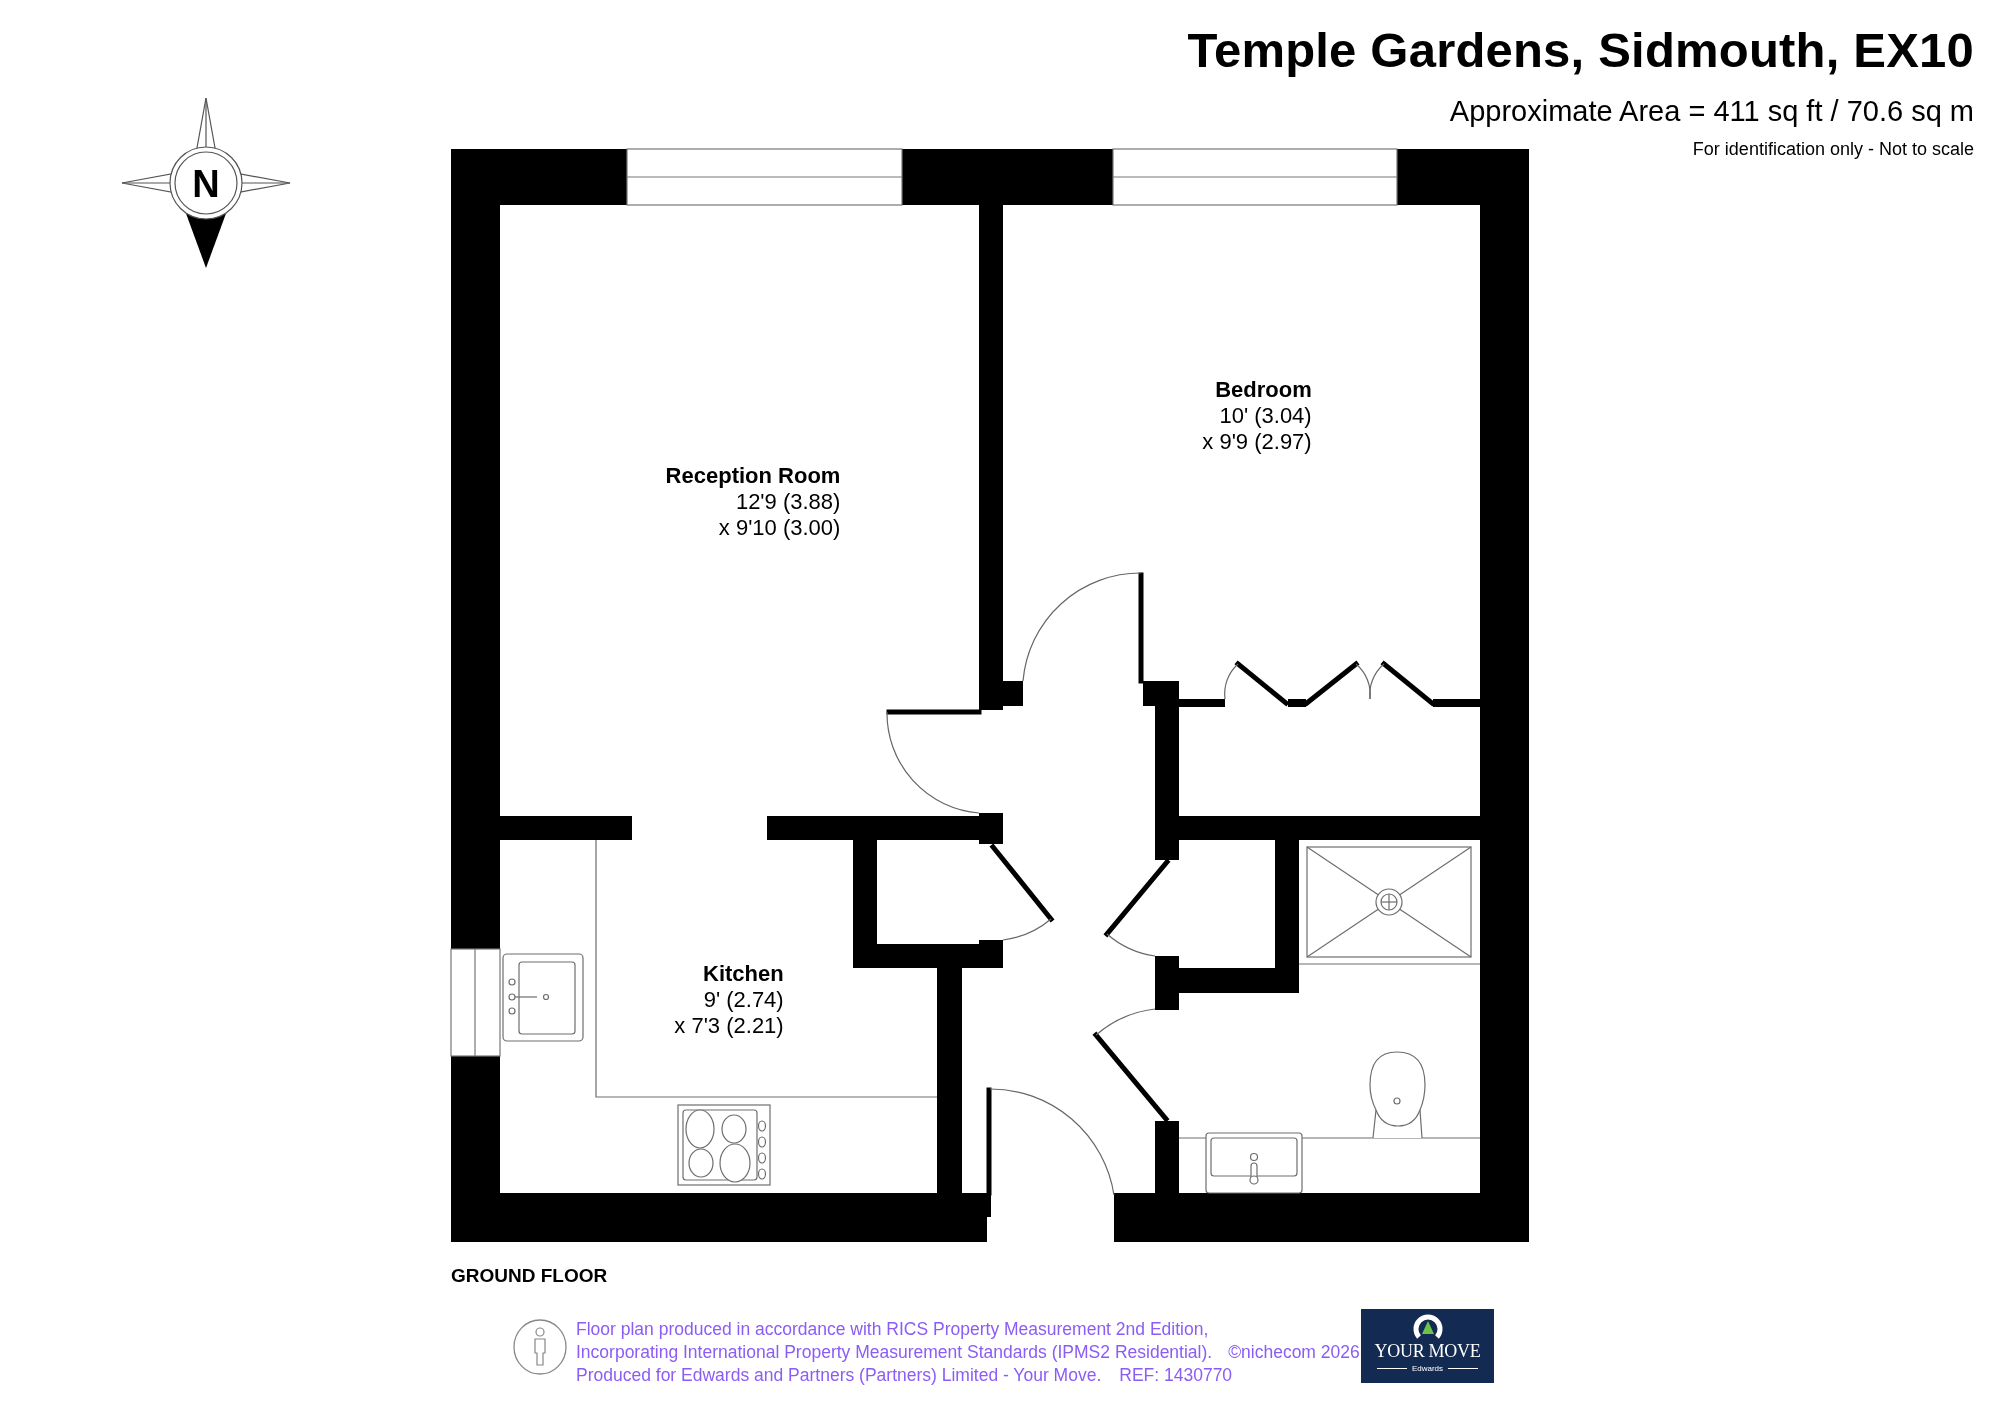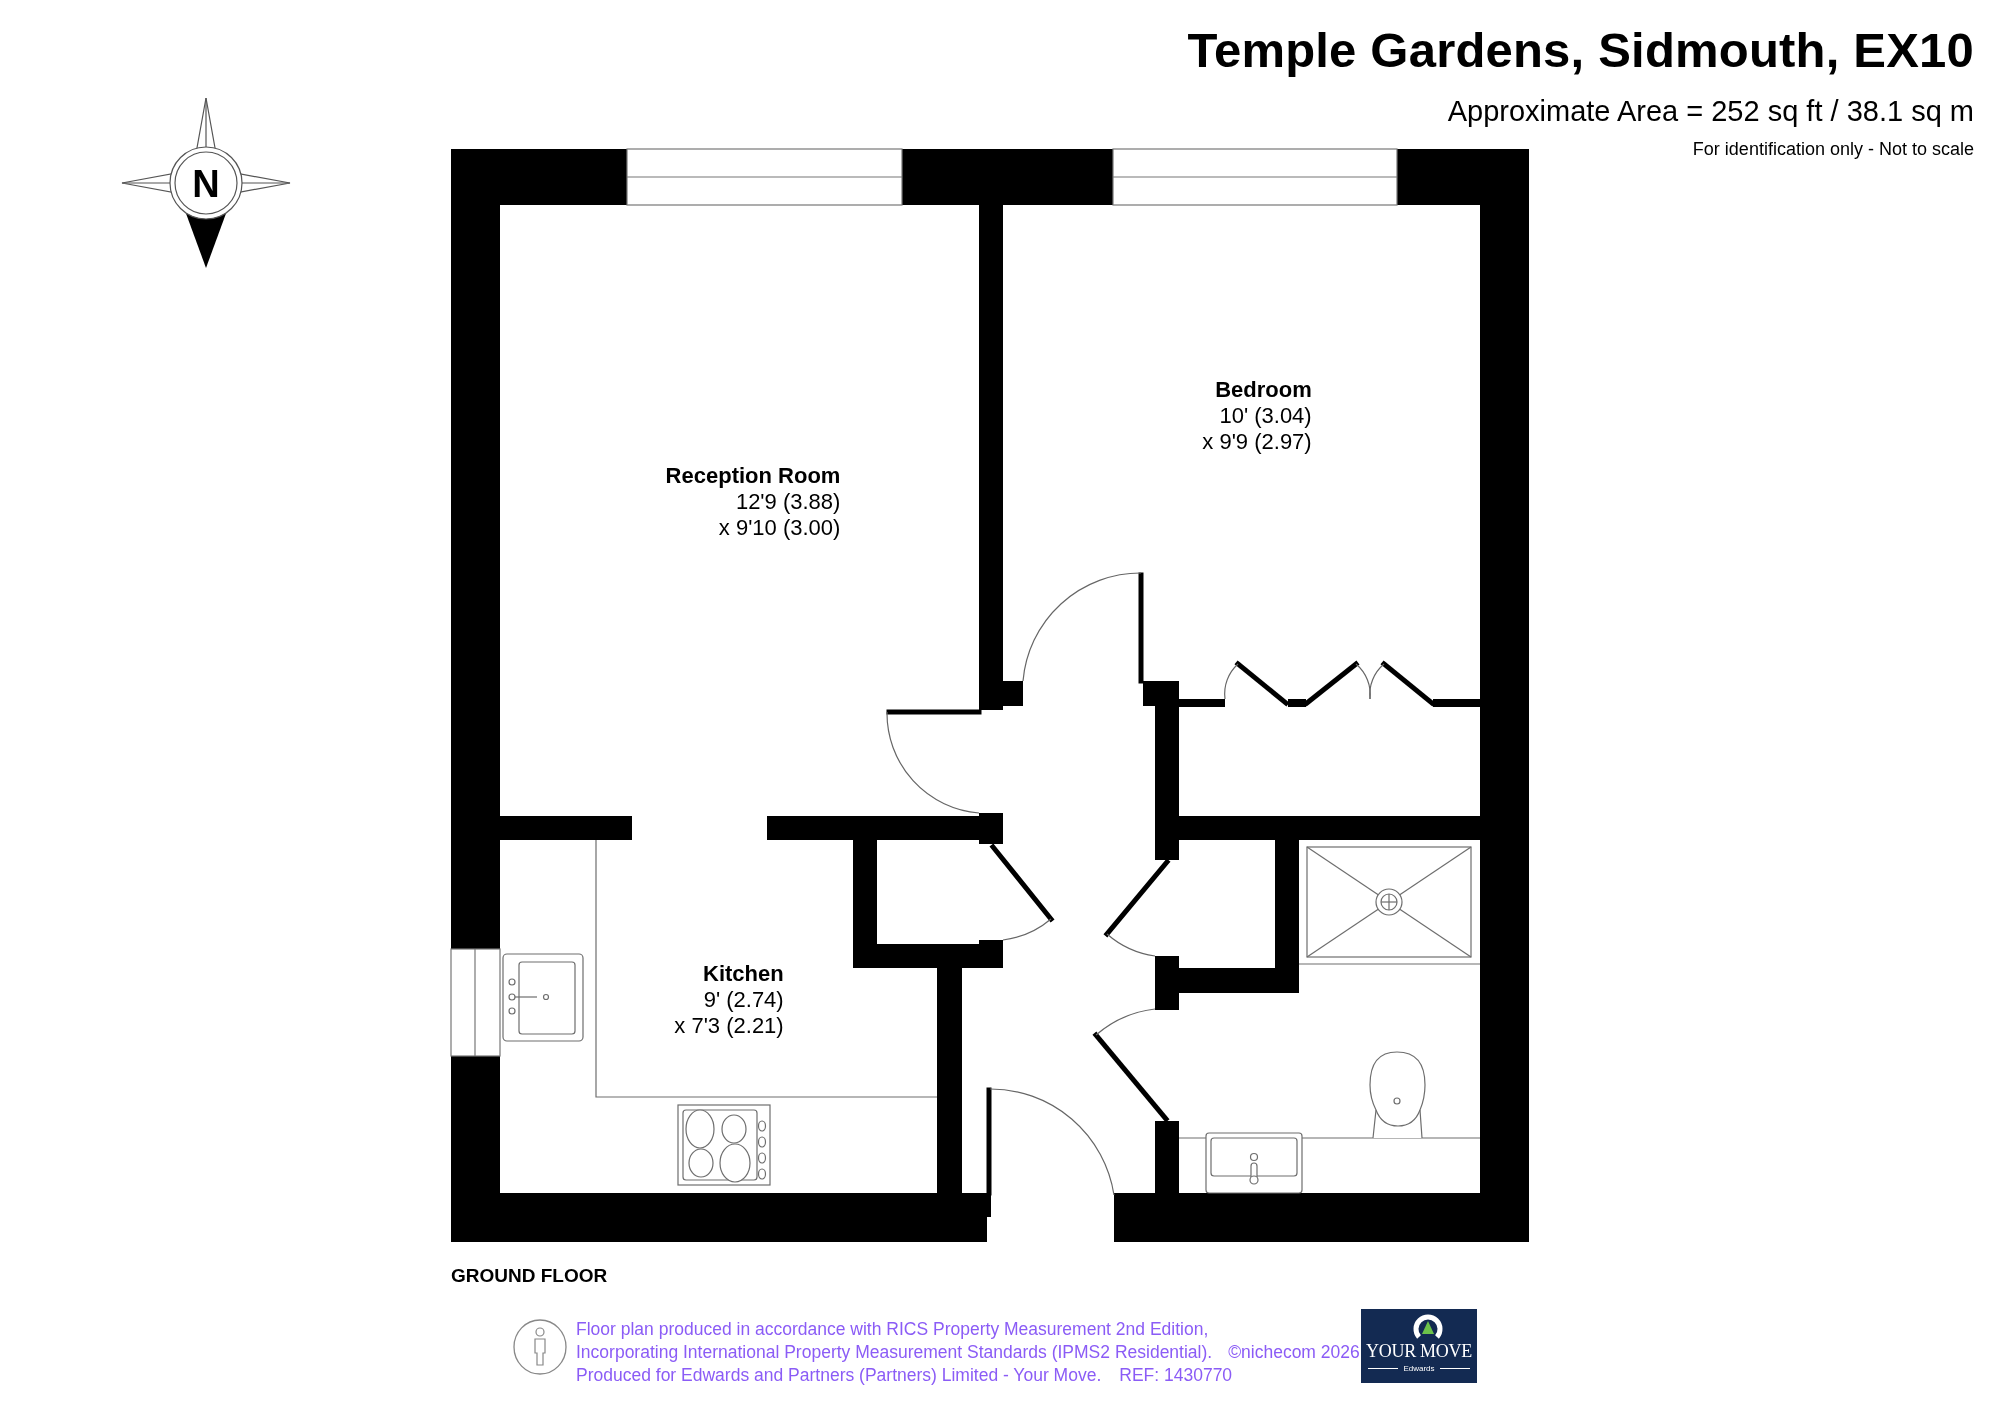--- a/index.html
+++ b/index.html
@@ -13,34 +13,34 @@
   .room-label { position: absolute; text-align: right; transform: translateX(-50%);
                 font-size: 22px; line-height: 26px; white-space: nowrap; }
   .room-label .name { font-weight: bold; }
   .floor-label { position: absolute; left: 451px; top: 1266px; font-size: 19px; font-weight: bold;
                  line-height: 1; white-space: nowrap; }
   .footer-text { position: absolute; left: 576px; top: 1318px; font-size: 17.5px; line-height: 23px;
                  color: #8b5cf6; white-space: nowrap; }
   .footer-text .ref { margin-left: 18px; text-align: right; }
   .footer-text .copy { margin-left: 16px; }
   .footer-icon { position: absolute; left: 512px; top: 1319px; width: 56px; height: 56px; }
-  .logo { position: absolute; left: 1361px; top: 1309px; width: 116px; height: 74px; background: #132a52;
+  .logo { position: absolute; left: 1361px; top: 1309px; width: 133px; height: 74px; background: #132a52;
           color: #fff; text-align: center; }
   .logo .brand { position: absolute; left: 0; right: 0; top: 33px; font-family: "Liberation Serif", "DejaVu Serif", serif;
                  font-size: 18px; letter-spacing: -0.3px; line-height: 1; }
   .logo .sub { position: absolute; left: 0; right: 0; top: 56px; font-size: 8px; line-height: 1; }
   .logo .sub::before, .logo .sub::after { content: ""; display: inline-block; width: 30px; height: 1px;
           background: #fff; vertical-align: middle; margin: 0 5px; }
   .logo svg { position: absolute; left: 50px; top: 2px; }
 </style>
 </head>
 <body>
 
 <div class="title">Temple Gardens, Sidmouth, EX10</div>
-<div class="area">Approximate Area = 252 sq ft / 38.1 sq m</div>
+<div class="area">Approximate Area = 411 sq ft / 70.6 sq m</div>
 <div class="ident">For identification only - Not to scale</div>
 
 <svg id="plan" width="2000" height="1414" viewBox="0 0 2000 1414">
 
   <g>
     <g fill="#fff" stroke="#555" stroke-width="1.2">
       <polygon points="206,98 219,170 206,183 193,170"></polygon>
       <polygon points="122,183 193,170 206,183 193,196"></polygon>
       <polygon points="290,183 219,170 206,183 219,196"></polygon>
       <line x1="206" y1="98" x2="206" y2="160"></line>

